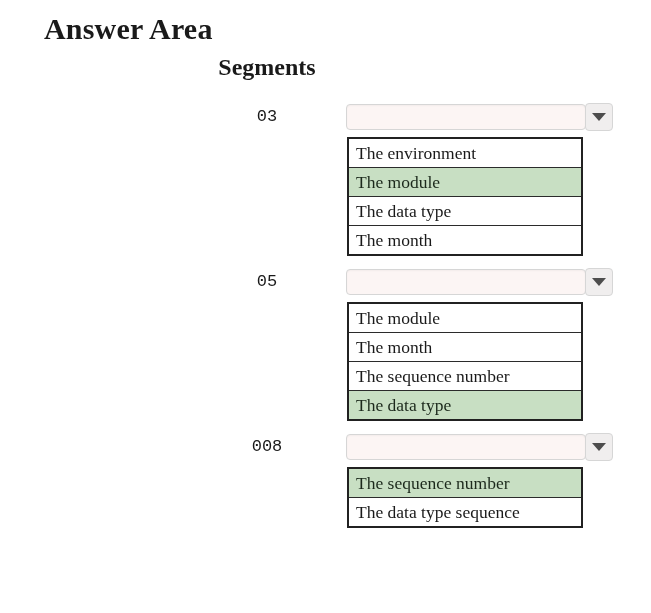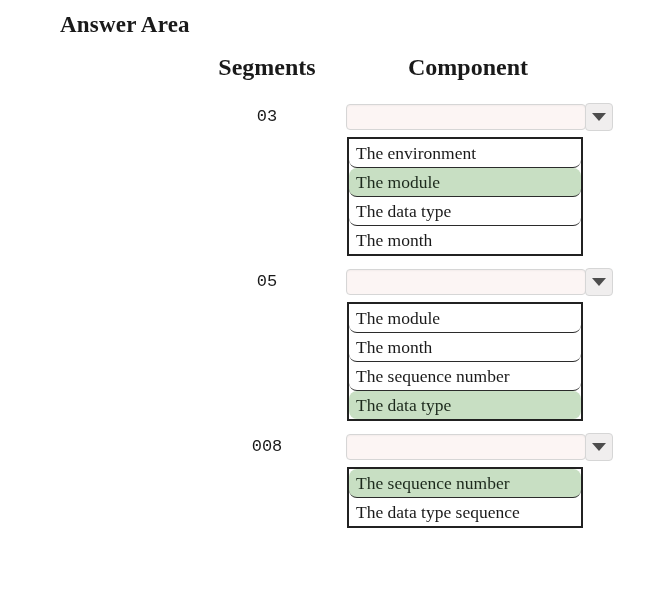--- a/index.html
+++ b/index.html
@@ -7,23 +7,23 @@
     position: relative;
     width: 651px;
     height: 613px;
     background: #ffffff;
     font-family: "Liberation Serif", serif;
     color: #1a1a1a;
     overflow: hidden;
   }
   .page-title {
     position: absolute;
-    left: 60px;
+    left: 44px;
     top: 12px;
-    font-size: 23px;
+    font-size: 30px;
     font-weight: bold;
     letter-spacing: 0.2px;
   }
   .col-header {
     position: absolute;
     top: 54px;
     font-size: 24px;
     font-weight: bold;
     text-align: center;
   }
@@ -93,32 +93,30 @@
   .option-row {
     height: 28px;
     line-height: 28px;
     padding-left: 7px;
     font-size: 17.5px;
     border-bottom: 1px solid #2b2b2b;
     background: #ffffff;
     cursor: pointer;
     white-space: nowrap;
     overflow: hidden;
-    border-radius: 8px;
   }
   .option-row:last-child { border-bottom: none; }
   .option-row.selected { background: #c8dfc3; color: #1c291c; }
 </style>
 </head>
 <body>
 
 <div class="canvas">
   <div class="page-title">Answer Area</div>
   <div class="col-header seg">Segments</div>
-  <div class="col-header comp">Component</div>
   <div id="sections-root">
   <div class="section" style="top: 104px;">
     <div class="segment-label">03</div>
     <div class="dd-field"></div>
     <div class="dd-arrow">
       <span class="tri"></span>
     </div>
     <div class="options">
           <div class="option-row">The environment</div>
           <div class="option-row selected">The module</div>

